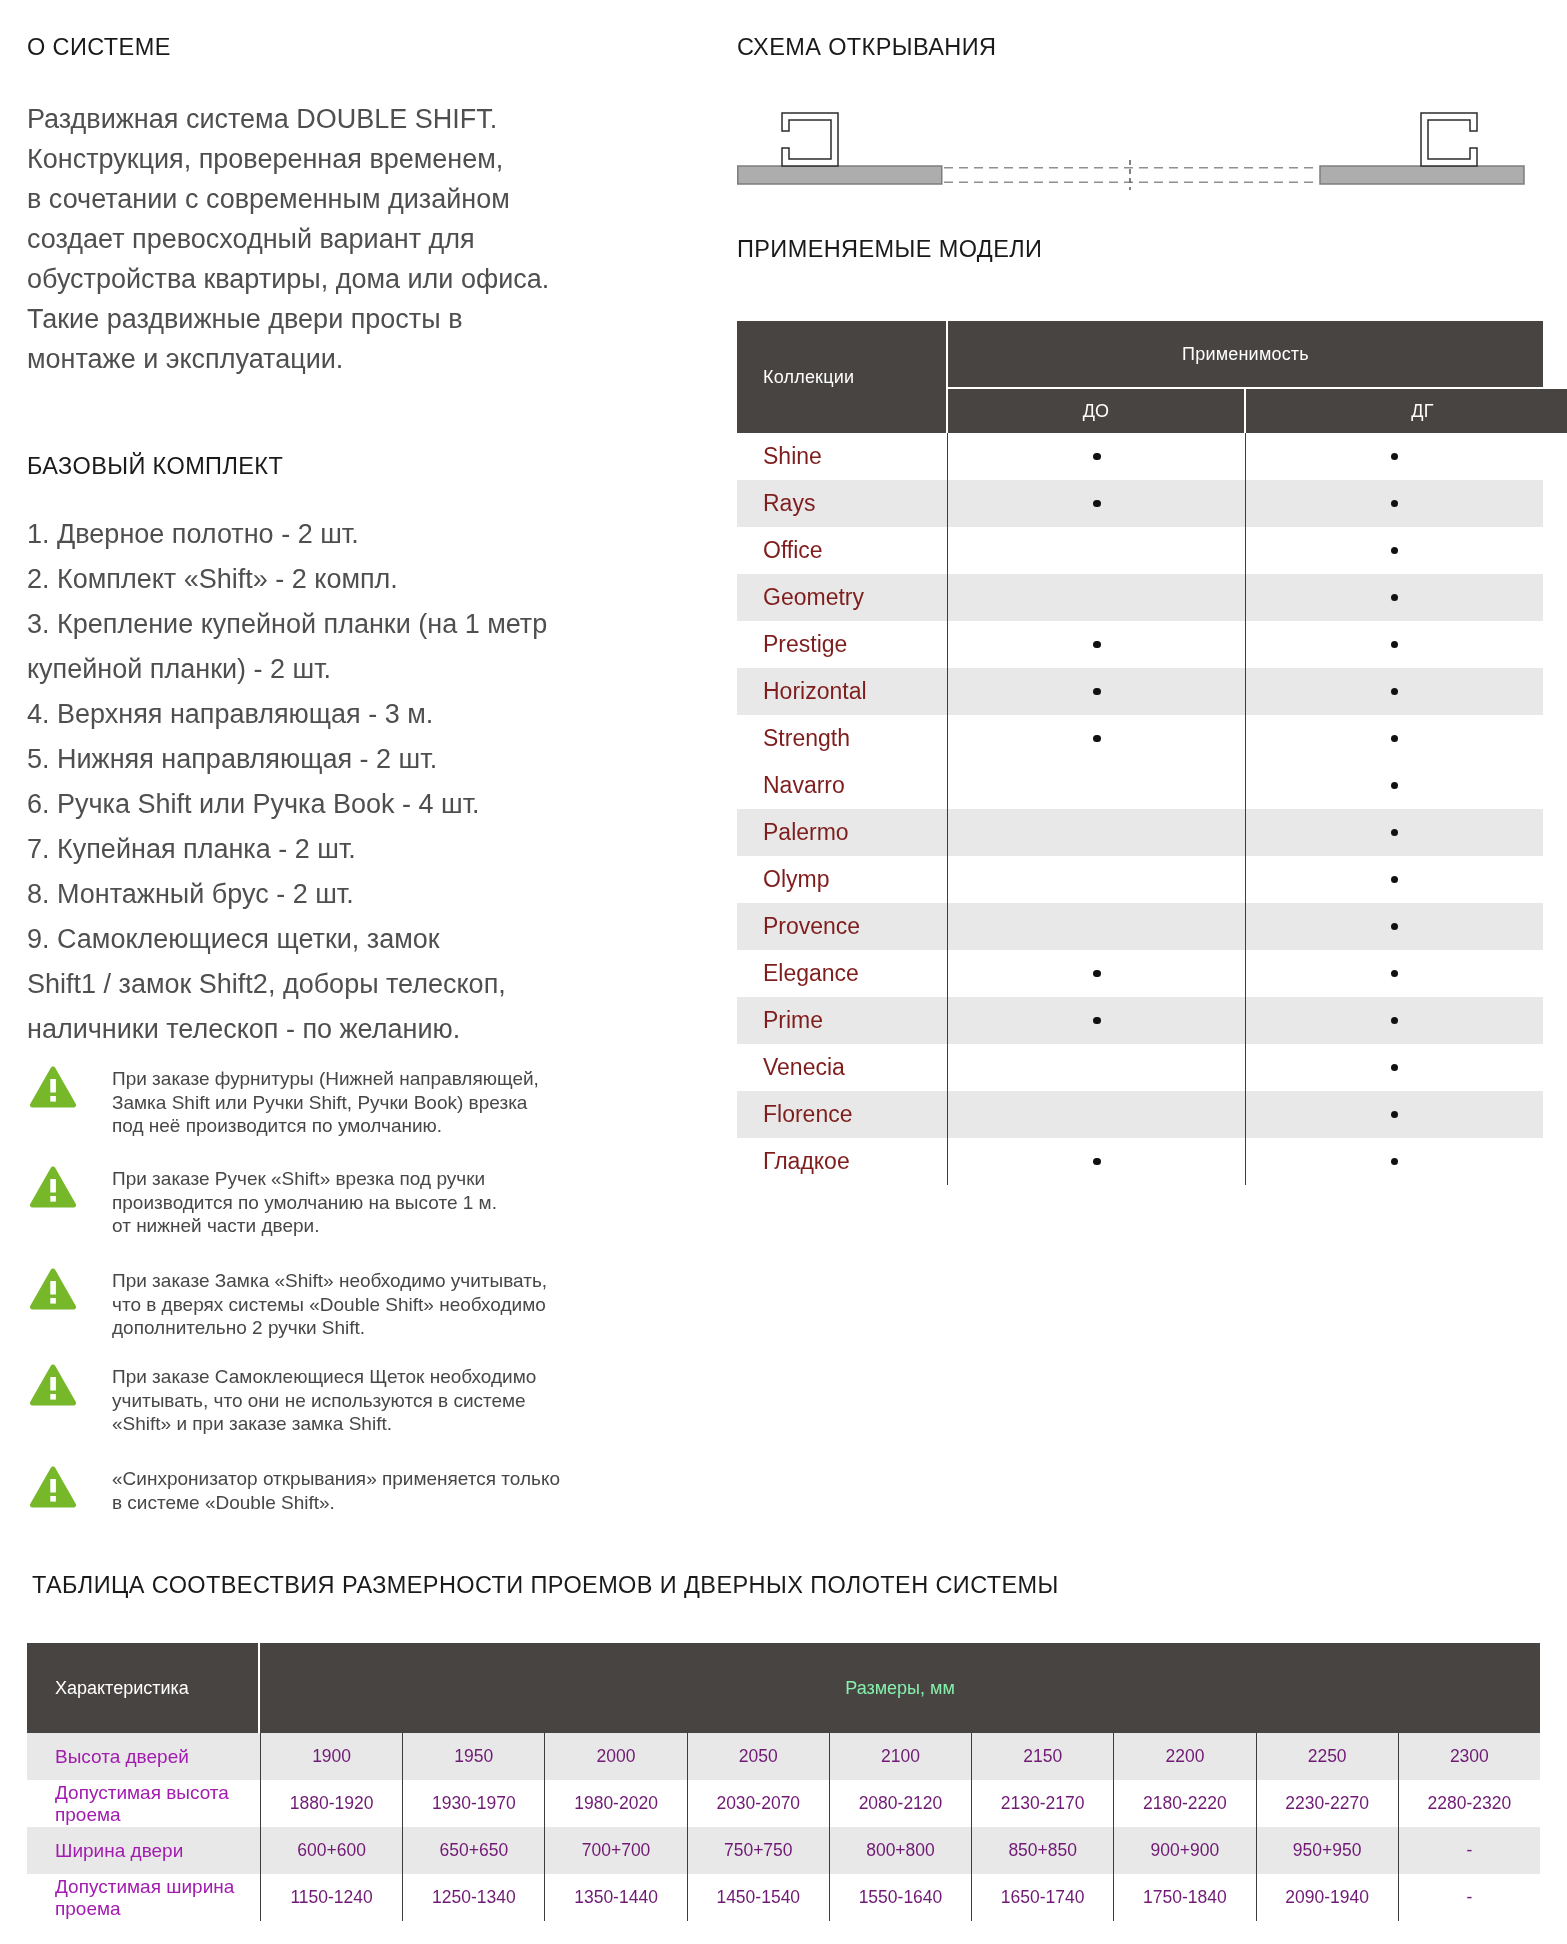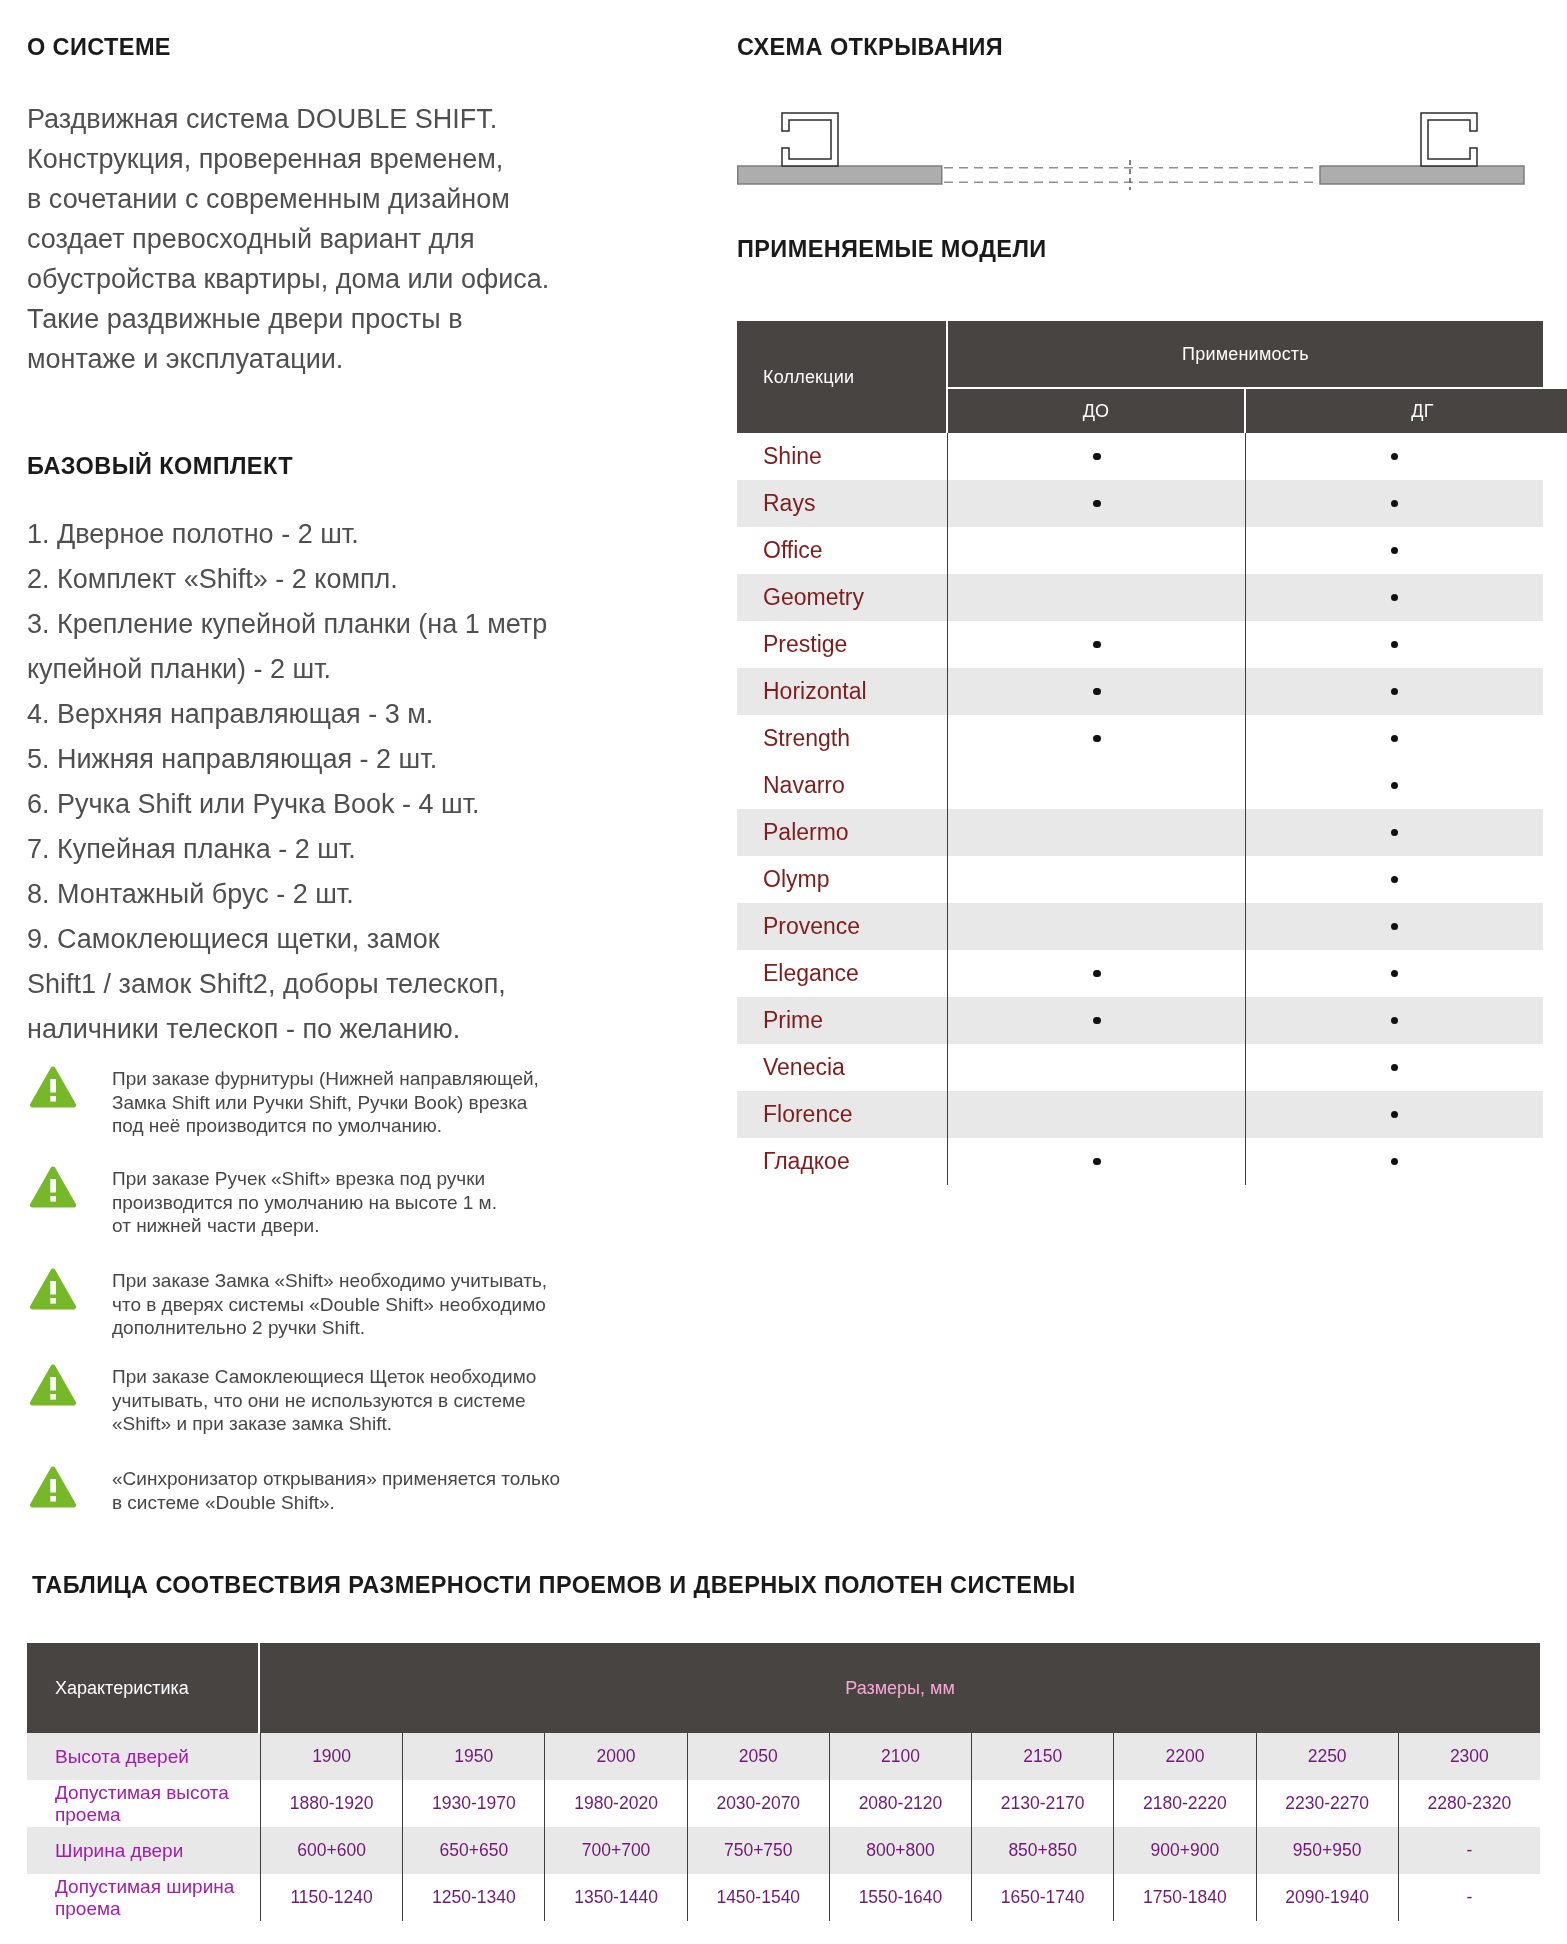--- a/index.html
+++ b/index.html
@@ -1,18 +1,18 @@
 <!DOCTYPE html>
 <html style="--header_bg: #484442; --row_alt: #e8e8e8; --green: #76b82a; --line: #3d3d3d; --bar_fill: #adadad; --bar_stroke: #7d7d7d; --profile_stroke: #2c2c2c; --dash: #8f8f8f;"><head>
 <meta charset="utf-8">
 <style>
   html,body{margin:0;padding:0;background:#fff}
   .page{position:relative;width:1567px;height:1944px;background:#fff;overflow:hidden;
         font-family:"Liberation Sans",sans-serif;color:#3d3d3d}
-  .h{position:absolute;font-weight:700;font-size:23.5px;color:#1a1a1a;letter-spacing:.4px;white-space:nowrap}
+  .h{position:absolute;font-weight:400;font-size:23.5px;color:#1a1a1a;letter-spacing:.4px;white-space:nowrap}
   .pre{white-space:pre-line}
   .para{position:absolute;font-size:27px;color:#4f4f4f;width:600px}
   #aboutp{left:27px;top:99px;line-height:40px}
   #kitlist{left:27px;top:512px;line-height:45px}
   
   .warn{position:absolute;left:30px;display:flex;align-items:flex-start}
   .wicon{width:46px;height:42px;flex:0 0 46px;margin-right:36px}
   .wtext{font-size:19px;line-height:23.5px;color:#474747;padding-top:1px;width:480px}
   
   .scheme{position:absolute;left:737px;top:100px}
@@ -33,21 +33,21 @@
   .dot{width:7.5px;height:7.5px;border-radius:50%;background:#111}
   .vline{position:absolute;top:112px;width:1px;height:752px;background:var(--line,#3d3d3d)}
   #vl1{left:210px}
   #vl2{left:508px}
   
   #sizestitle{left:32px;top:1572px}
   .stable{position:absolute;left:27px;top:1643px;width:1513px}
   .shead{display:flex;height:90px}
   #sc-char{width:231px;background:var(--header_bg,#484442);color:#fff;display:flex;align-items:center;
            padding-left:28px;box-sizing:border-box;font-size:18px;margin-right:2px}
-  #sc-sizes{flex:1;background:var(--header_bg,#484442);color:#f9a8d4;display:flex;align-items:center;
+  #sc-sizes{flex:1;background:var(--header_bg,#484442);color:#86efac;display:flex;align-items:center;
             justify-content:center;font-size:18px}
   .srow{display:flex;height:47px;align-items:stretch}
   .srow.alt{background:var(--row_alt,#e8e8e8)}
   .slabel{width:233px;padding-left:28px;box-sizing:border-box;font-size:19px;color:#a21caf;
           display:flex;align-items:center}
   .scell{flex:1;display:flex;align-items:center;justify-content:center;border-left:1px solid var(--line,#3d3d3d);
          font-size:17.5px;color:#701a75;box-sizing:border-box}
 </style>
 </head>
 <body>

